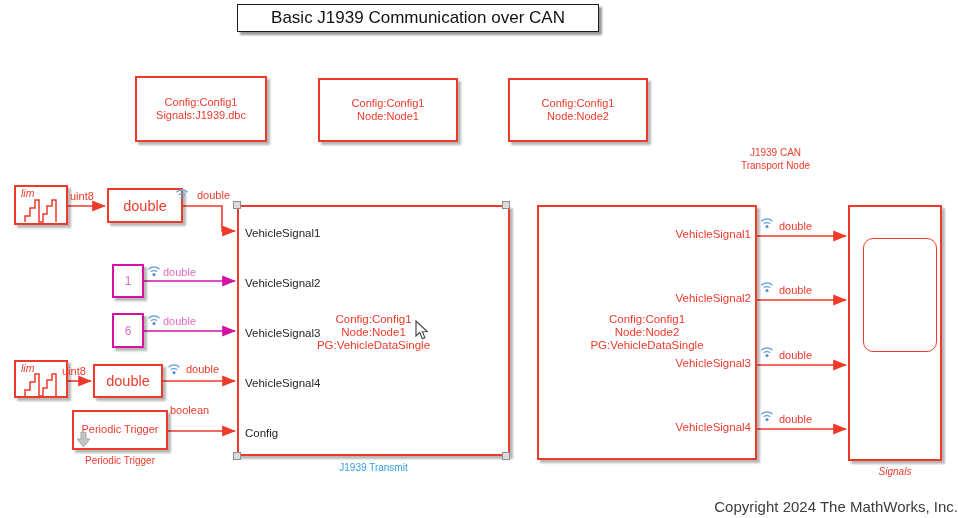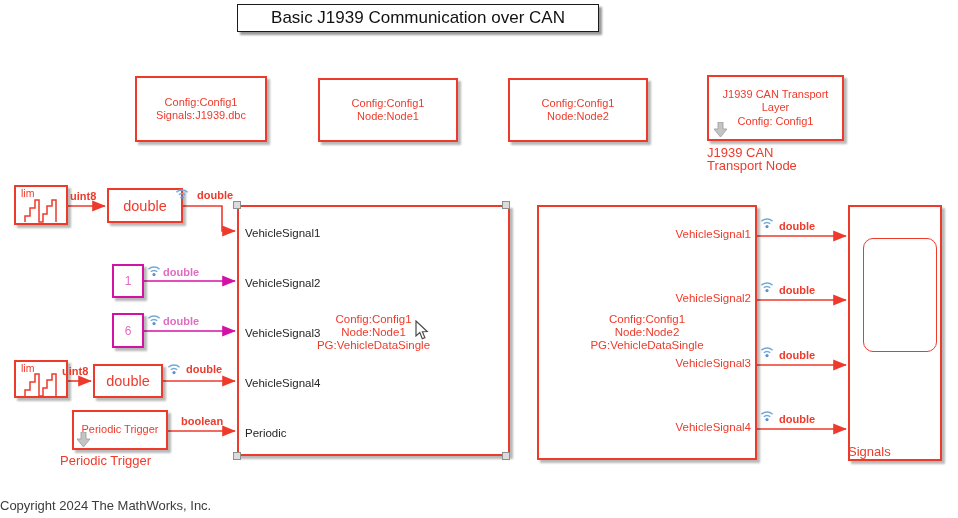--- a/index.html
+++ b/index.html
@@ -4,42 +4,42 @@
 <style>
   html,body{margin:0;padding:0;}
   body{font-family:"Liberation Sans", sans-serif; background:#ffffff;}
   #canvas{position:relative;width:958px;height:518px;background:#ffffff;overflow:hidden;}
   .abs{position:absolute;}
   .blk{position:absolute;background:#fff;border:2px solid #ee3a2b;box-sizing:border-box;
        box-shadow:3px 3px 2px rgba(0,0,0,0.28);}
   .blk.mag{border-color:#d411a5;}
   .cfgtxt{display:flex;flex-direction:column;justify-content:center;align-items:center;
           height:100%;color:#ee3a2b;font-size:11px;line-height:13.5px;text-align:center;width:100%;}
-  .blklabel{position:absolute;color:#ee3a2b;font-size:13px;text-align:left;line-height:13px;}
+  .blklabel{position:absolute;color:#ee3a2b;font-size:10px;text-align:center;line-height:13px;}
   .centertxt{position:absolute;left:0;right:0;text-align:center;color:#ee3a2b;
              font-size:11.5px;line-height:13px;}
   .ptxt{position:absolute;font-size:11.5px;color:#262626;white-space:nowrap;}
   .rptxt{position:absolute;font-size:11.5px;color:#ee3a2b;white-space:nowrap;text-align:right;}
-  .wlabel{position:absolute;font-size:11px;color:#ee3a2b;white-space:nowrap;font-weight:bold;}
+  .wlabel{position:absolute;font-size:11px;color:#ee3a2b;white-space:nowrap;}
   .wlabel.magl{color:#e06cc3;}
   .handle{position:absolute;width:8px;height:8px;background:#dcdcdc;border:1px solid #8f8f8f;box-sizing:border-box;}
   .titlebox{position:absolute;left:237px;top:4px;width:360px;height:26px;background:#fff;
             border:1px solid #1a1a1a;box-shadow:3px 3px 2px rgba(0,0,0,0.4);
             font-size:17px;line-height:25px;text-align:center;color:#111;}
   .wires{position:absolute;left:0;top:0;}
   .w{stroke:#ee3a2b;stroke-width:1.6;fill:none;}
   .wm{stroke:#d411a5;stroke-width:1.6;fill:none;}
   .badge{position:absolute;width:14px;height:14px;}
-  .copyright{position:absolute;left:0;top:498px;width:958px;text-align:left;
-             font-size:13px;color:#3c3c3c;}
+  .copyright{position:absolute;left:0;top:498px;width:958px;text-align:right;
+             font-size:15px;color:#3c3c3c;}
   .convtxt{display:flex;align-items:center;justify-content:center;height:100%;width:100%;
            color:#ee3a2b;font-size:14.5px;}
   .consttxt{display:flex;align-items:center;justify-content:center;height:100%;width:100%;
             color:#e06cc3;font-size:12px;}
-  .limtag{position:absolute;left:5px;top:0px;color:#ee3a2b;font-size:10.5px;}
+  .limtag{position:absolute;left:5px;top:0px;color:#ee3a2b;font-size:10.5px;font-style:italic;}
   .scope-screen{position:absolute;left:13px;top:31px;width:74px;height:114px;
                 border:1.5px solid #ee3a2b;border-radius:10px;box-sizing:border-box;}
 </style>
 </head>
 <body>
 
 <div id="canvas">
 
   <svg class="wires" width="958" height="518">
     <defs>
@@ -79,29 +79,20 @@
     </div>
   </div>
 
   <div class="blk" style="left:508px;top:78px;width:140px;height:64px;">
     <div class="cfgtxt">
       <div>Config:Config1</div>
       <div>Node:Node2</div>
     </div>
   </div>
 
-  <div class="blk" style="left:707px;top:75px;width:137px;height:66px;">
-    <div class="cfgtxt" style="padding-bottom:10px;">
-      <div>J1939 CAN Transport Layer</div>
-      <div>Config: Config1</div>
-    </div>
-    <svg class="abs" style="left:5px;bottom:2px;" width="13" height="15" viewBox="0 0 13 15">
-      <path d="M4,0 L9,0 L9,7 L13,7 L6.5,15 L0,7 L4,7 Z" fill="#c4c4c4" stroke="#9a9a9a" stroke-width="0.8"></path>
-    </svg>
-  </div>
   <div class="blklabel" style="left:707px;top:146px;width:137px;">
     <div>J1939 CAN</div>
     <div>Transport Node</div>
   </div>
 
   <div class="blk" style="left:14px;top:185px;width:54px;height:40px;">
     <span class="limtag">lim</span>
     <svg class="abs" style="left:7px;top:11px;" width="38" height="26" viewBox="0 0 38 26">
       <path d="M2,24 L2,18 L7,18 L7,10 L12,10 L12,2 L16,2 L16,24 L20,24 L20,16 L24,16 L24,8 L29,8 L29,2 L33,2 L33,24" fill="none" stroke="#ee3a2b" stroke-width="1.5"></path>
     </svg>
@@ -164,39 +155,40 @@
   </div>
   <span class="wlabel" style="left:186px;top:363px;">double</span>
 
   <div class="blk" style="left:72px;top:410px;width:96px;height:40px;">
     <div class="cfgtxt" style="font-size:11px;">Periodic Trigger</div>
     <svg class="abs" style="left:3px;bottom:1px;" width="13" height="15" viewBox="0 0 13 15">
       <path d="M4,0 L9,0 L9,7 L13,7 L6.5,15 L0,7 L4,7 Z" fill="#c4c4c4" stroke="#9a9a9a" stroke-width="0.8"></path>
     </svg>
   </div>
   <div class="blklabel" style="left:60px;top:454px;width:120px;">Periodic Trigger</div>
-  <span class="wlabel" style="left:170px;top:415px;padding-left:11px;">boolean</span>
+  <span class="wlabel" style="left:170px;top:404px;">boolean</span>
 
   <div class="blk" style="left:237px;top:205px;width:273px;height:251px;">
     <span class="ptxt" style="left:6px;top:20px;">VehicleSignal1</span>
     <span class="ptxt" style="left:6px;top:70px;">VehicleSignal2</span>
     <span class="ptxt" style="left:6px;top:120px;">VehicleSignal3</span>
     <span class="ptxt" style="left:6px;top:170px;">VehicleSignal4</span>
-    <span class="ptxt" style="left:6px;top:220px;">Periodic</span>
+    <span class="ptxt" style="left:6px;top:220px;">Config</span>
     <div class="centertxt" style="top:106px;">
       <div>Config:Config1</div>
       <div>Node:Node1</div>
       <div>PG:VehicleDataSingle</div>
     </div>
   </div>
 
   <div class="handle" style="left:233px;top:201px;"></div>
   <div class="handle" style="left:502px;top:201px;"></div>
   <div class="handle" style="left:233px;top:452px;"></div>
   <div class="handle" style="left:502px;top:452px;"></div>
+  <div class="blklabel" style="left:237px;top:461px;width:273px;color:#35a0dc;">J1939 Transmit</div>
 
   <div class="blk" style="left:537px;top:205px;width:220px;height:255px;">
     <span class="rptxt" style="right:4px;top:21px;">VehicleSignal1</span>
     <span class="rptxt" style="right:4px;top:85px;">VehicleSignal2</span>
     <span class="rptxt" style="right:4px;top:150px;">VehicleSignal3</span>
     <span class="rptxt" style="right:4px;top:214px;">VehicleSignal4</span>
     <div class="centertxt" style="top:106px;">
       <div>Config:Config1</div>
       <div>Node:Node2</div>
       <div>PG:VehicleDataSingle</div>
@@ -232,21 +224,21 @@
       <path d="M3.8,8.8 A4.5,4.5 0 0 1 10.2,8.8" fill="none" stroke="#74a9d8" stroke-width="1.4"></path>
       <path d="M1.4,6.3 A8,8 0 0 1 12.6,6.3" fill="none" stroke="#74a9d8" stroke-width="1.4"></path>
       <circle cx="7" cy="11.6" r="1.6" fill="#5b93cc"></circle>
     </svg>
   </div>
   <span class="wlabel" style="left:779px;top:413px;">double</span>
 
   <div class="blk" style="left:848px;top:205px;width:94px;height:256px;">
     <div class="scope-screen"></div>
   </div>
-  <div class="blklabel" style="left:848px;top:445px;width:94px;">Signals</div>
+  <div class="blklabel" style="left:848px;top:465px;width:94px;font-style:italic;">Signals</div>
 
   <svg class="abs" style="left:415px;top:320px;" width="14" height="21" viewBox="0 0 14 21">
     <path d="M1,1 L1,16 L4.8,12.6 L7.3,18.8 L9.9,17.6 L7.4,11.7 L12.2,11.5 Z" fill="#ffffff" stroke="#4a4a4a" stroke-width="1.2"></path>
   </svg>
 
   <div class="copyright">Copyright 2024 The MathWorks, Inc.</div>
 
 </div>
 
 </body></html>

